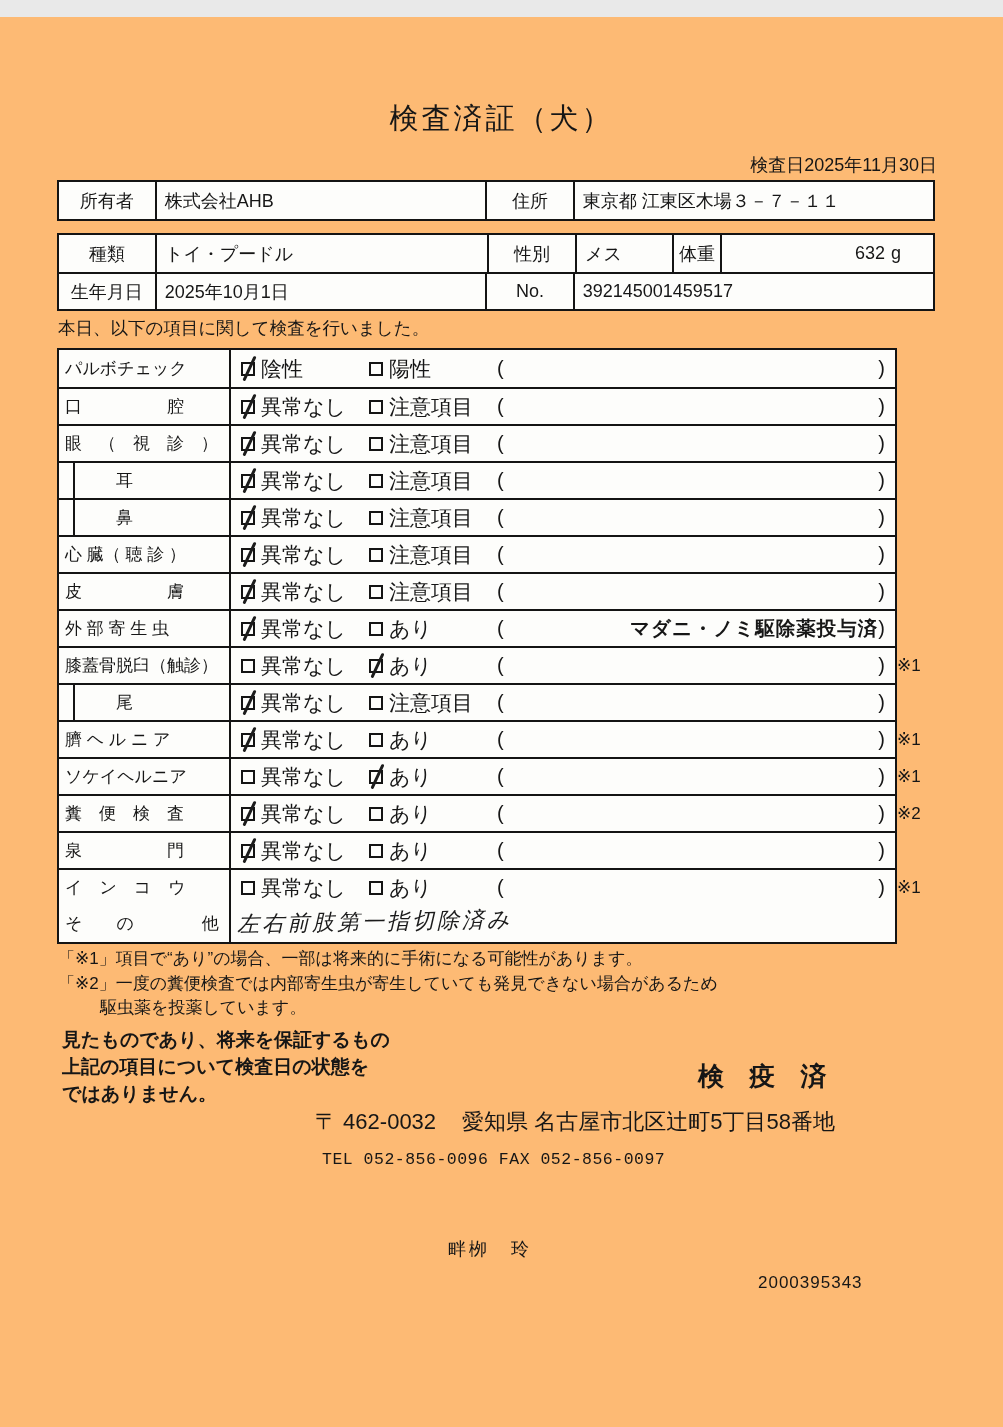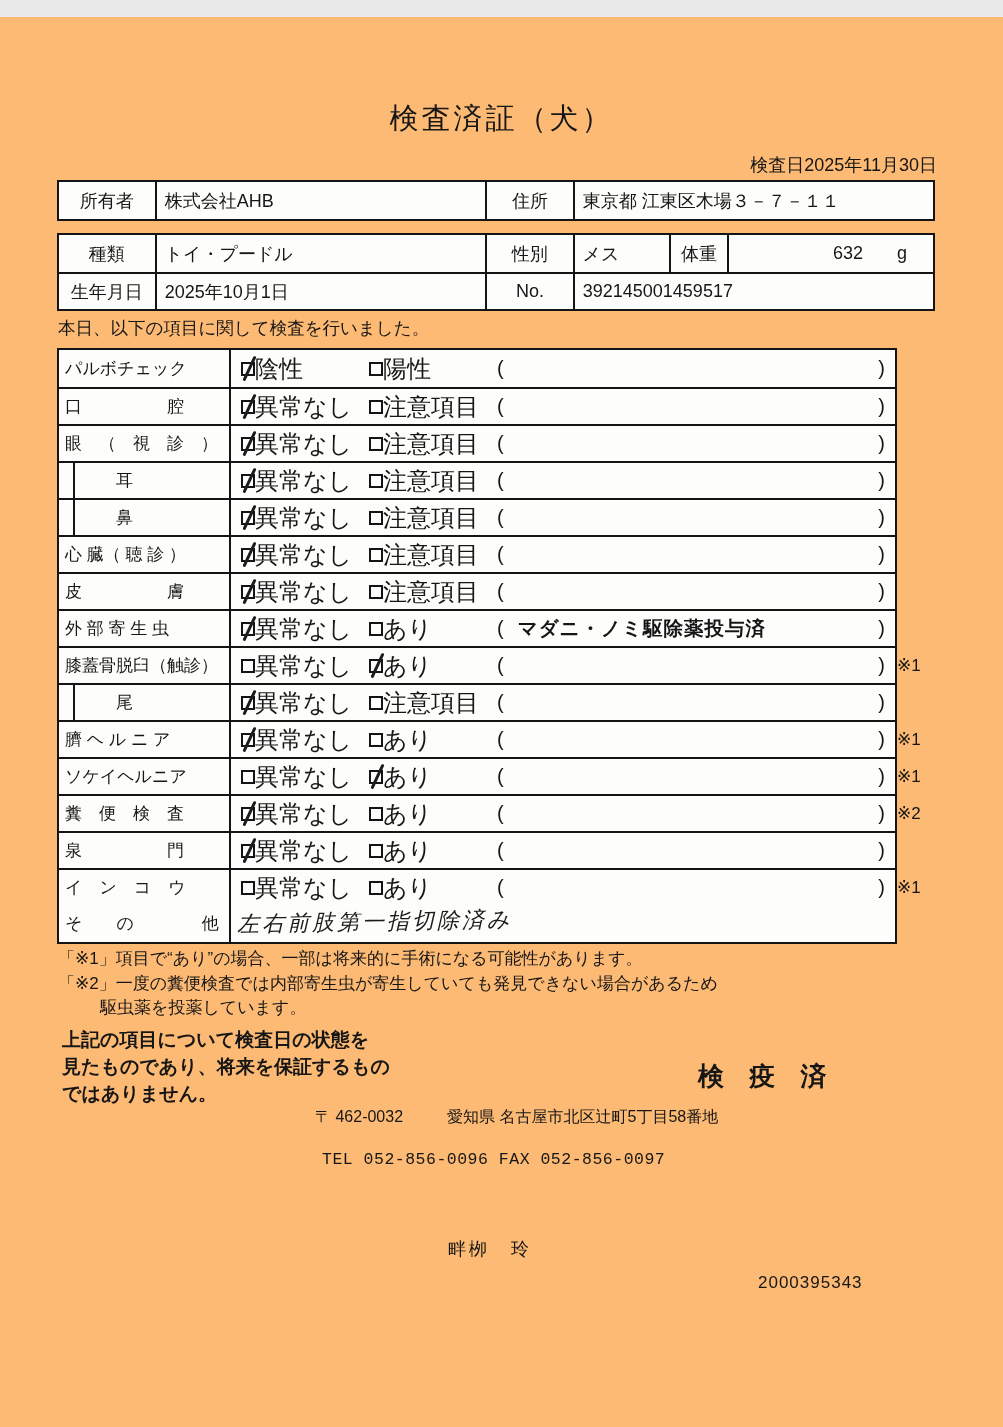--- a/index.html
+++ b/index.html
@@ -18,63 +18,63 @@
     position:absolute; top:136px; left:563px; width:374px;
     display:flex; justify-content:flex-end; font-size:18px;
   }
   .tbl { position:absolute; left:57px; width:878px; border:2.5px solid #141414; background:#fdfdfb; }
   .trow { display:flex; align-items:stretch; height:37px; }
   .trow + .trow { border-top:2px solid #141414; }
   .cell { display:flex; align-items:center; font-size:18px; padding:0 8px; overflow:hidden; white-space:nowrap; }
   .cell.lab { justify-content:center; padding:0 12px; }
   .bR { border-right:2px solid #141414; }
   .w98{width:98px}.w332{width:332px}.w88{width:88px}.w360{width:360px}
-  .w97{width:97px}.w58{width:58px}.w205{width:205px}
-  .weight-cell { justify-content:flex-end; gap:34px; padding-right:26px; }
+  .w97{width:97px}.w58{width:48px}.w205{width:205px}
+  .weight-cell { justify-content:flex-end; gap:6px; padding-right:26px; }
 
   .intro { position:absolute; top:299px; left:58px; font-size:17.5px; }
 
   .insp { position:absolute; top:331px; left:57px; width:840px; border:2.5px solid #141414; background:#fdfdfb; }
   .irow { position:relative; display:flex; height:37px; }
   .irow + .irow { border-top:2px solid #141414; }
   .name-cell {
     position:relative; width:172px; border-right:2px solid #141414;
     display:flex; align-items:center; padding-left:6px; font-size:17px; white-space:pre; overflow:hidden;
   }
   .irow.sub .name-cell::before {
     content:""; position:absolute; left:14px; top:0; bottom:0; width:2px; background:#141414;
   }
   .content-cell { position:relative; flex:1; }
-  .opt { position:absolute; top:0; height:100%; display:flex; align-items:center; font-size:24px; white-space:nowrap; }
+  .opt { position:absolute; top:0; height:100%; display:flex; align-items:center; gap:6px; font-size:21px; white-space:nowrap; }
   .opt1 { left:10px; } .opt2 { left:138px;text-align:center; }
   .cb { position:relative; width:14px; height:14px; border:2px solid #141414; flex:0 0 auto; }
   .cb.checked::after {
     content:""; position:absolute; left:5px; top:-9px; width:2.6px; height:27px;
     background:#1c1c1c; transform:rotate(25deg); border-radius:2px;
   }
   .paren-group {
     position:absolute; left:266px; right:10px; top:0; height:100%;
     display:flex; justify-content:space-between; align-items:center;
   }
   .paren { font-size:20px; font-weight:400; }
   .note { flex:1; text-align:left; padding-left:14px; font-size:17px; }
-  .note.note-bold { font-weight:700; font-size:19.5px; letter-spacing:1px; }
+  .note.note-bold { font-weight:700; font-size:19.5px; letter-spacing:1px;text-align:right; }
   .row-mark { position:absolute; right:-46px; top:0; height:100%; width:44px; display:flex; align-items:center; font-size:17px; }
   .handwriting {
     position:absolute; left:6px; top:2px; font-size:22px; font-style:italic;
     letter-spacing:3px; transform:rotate(-1deg); color:#1b1b1b; white-space:nowrap;
   }
 
   .fn { position:absolute; left:58px; font-size:17px; white-space:nowrap; }
   .fn1 { top:930px; } .fn2 { top:955px; } .fn3 { top:979px; left:100px; }
 
   .disclaimer { position:absolute; top:1009px; left:62px; font-size:19px; font-weight:700; line-height:27px; }
   .stamp { position:absolute; top:1042px; left:698px; font-size:26px; letter-spacing:9px; font-weight:600; }
 
-  .postal-line { position:absolute; top:1090px; left:315px; display:flex; gap:44px; font-size:16px; white-space:nowrap; }
+  .postal-line { position:absolute; top:1090px; left:315px; display:flex; gap:26px; font-size:22px; white-space:nowrap; }
   .tel-line { position:absolute; top:1133px; left:322px; font-family:"Liberation Mono","DejaVu Sans Mono",monospace; font-size:16.5px; letter-spacing:.5px; white-space:nowrap; }
   .clinic-name { position:absolute; top:1187px; left:316px; font-size:23px; letter-spacing:2px; }
   .vet-name { position:absolute; top:1220px; left:448px; font-size:18px; letter-spacing:3px; }
   .doc-number { position:absolute; top:1256px; left:758px; font-size:17px; letter-spacing:1px; }
 
   .scan-smudge {
     position:absolute; bottom:0; left:35px; right:0; height:5px; opacity:.55;
     background:repeating-linear-gradient(90deg,#222 0 34px,transparent 34px 58px);
   }
 </style>
@@ -429,22 +429,22 @@
         <span class="handwriting">左右前肢第一指切除済み</span>
       </div>
     </div>
   </div>
 
   <div class="fn fn1">「※1」項目で“あり”の場合、一部は将来的に手術になる可能性があります。</div>
   <div class="fn fn2">「※2」一度の糞便検査では内部寄生虫が寄生していても発見できない場合があるため</div>
   <div class="fn fn3">駆虫薬を投薬しています。</div>
 
   <div class="disclaimer">
+    <div>見たものであり、将来を保証するもの</div>
     <div>上記の項目について検査日の状態を</div>
-    <div>見たものであり、将来を保証するもの</div>
     <div>ではありません。</div>
   </div>
 
   <div class="stamp">検 疫 済</div>
 
   <div class="postal-line">
     <span>〒 462-0032</span>
     <span>愛知県 名古屋市北区辻町5丁目58番地</span>
   </div>
 

